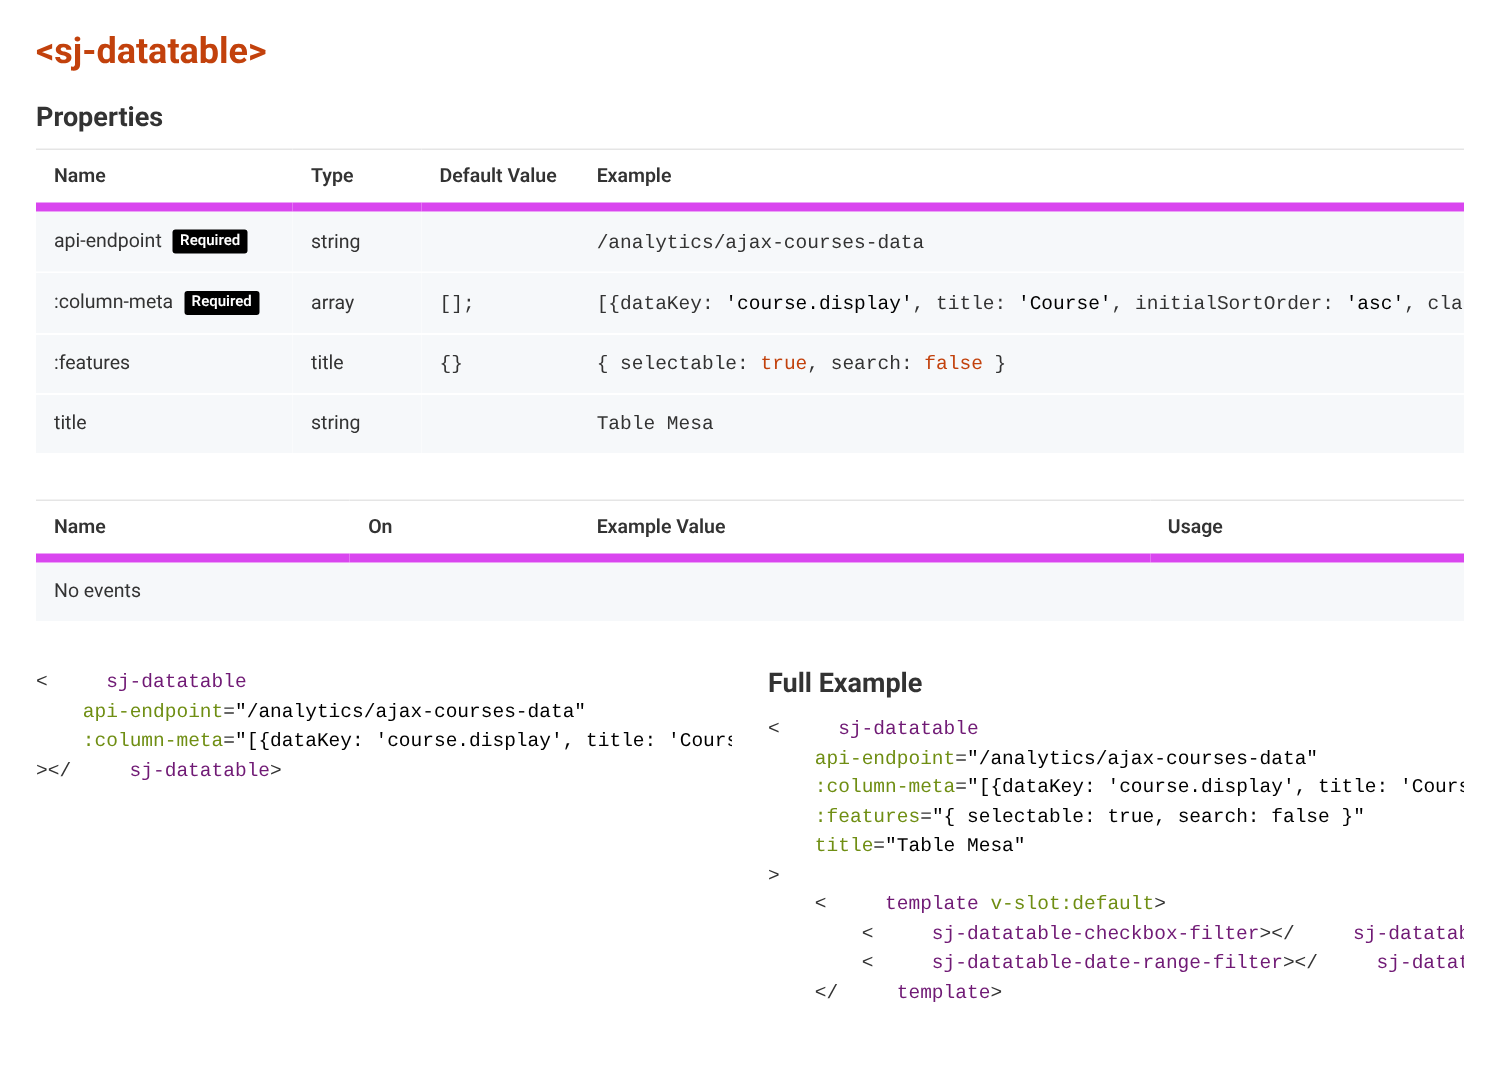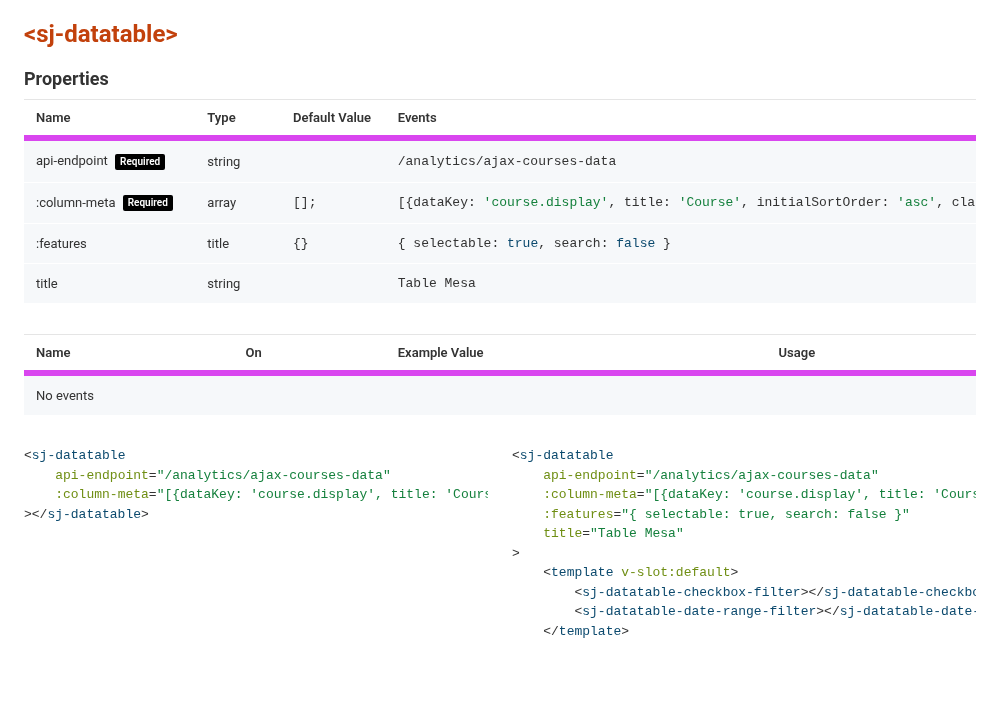--- a/index.html
+++ b/index.html
@@ -79,24 +79,24 @@
 .link { color: #337ab7; text-decoration: none; }
 .examples { display: flex; gap: 24px; }
 .example-col { flex: 1; min-width: 0; }
 .code-block {
   font-family: Menlo, Monaco, Consolas, "Courier New", monospace;
   font-size: 13px;
   line-height: 1.5;
   white-space: pre;
   overflow: hidden;
 }
-.c-tag { color: #0c4a6e; }
+.c-tag { color: #701a75; margin-left: 39px; }
 .c-attr { color: #6f8e13; }
-.c-str { color: #15803d; }
-.c-bool { color: #0c4a6e; }
+.c-str { color: #000000; }
+.c-bool { color: #c2410c; }
 .c-key { color: #333; }
 .c-punct { color: #333; }
 
 
 .col-name { width: 18%; }
 .col-type { width: 9%; }
 .col-default { width: 11%; }
 .col-example { width: 62%; }
 
 
@@ -111,21 +111,21 @@
 <h1 class="page-title">&lt;sj-datatable&gt;</h1>
 
 <div class="section">
   <h2 class="section-title">Properties</h2>
   <table class="table">
     <thead>
       <tr>
         <th class="col-name">Name</th>
         <th class="col-type">Type</th>
         <th class="col-default">Default Value</th>
-        <th class="col-example">Events</th>
+        <th class="col-example">Example</th>
       </tr>
     </thead>
     <tbody>
       <tr>
         <td><span>api-endpoint</span> <span class="badge badge-required">Required</span></td>
         <td>string</td>
         <td class="mono"></td>
         <td class="mono">/analytics/ajax-courses-data</td>
       </tr>
       <tr>
@@ -171,20 +171,21 @@
 <div class="examples">
 
   <div class="example-col">
 <div class="code-block"><span class="c-punct">&lt;</span><span class="c-tag">sj-datatable</span>
     <span class="c-attr">api-endpoint</span><span class="c-punct">=</span><span class="c-str">"<span>/analytics/ajax-courses-data</span>"</span>
     <span class="c-attr">:column-meta</span><span class="c-punct">=</span><span class="c-str">"<span>[{dataKey: 'course.display', title: 'Course', initialSortOrder: 'asc', class: 'text-left', isSortable: true}]</span>"</span>
 <span class="c-punct">&gt;&lt;/</span><span class="c-tag">sj-datatable</span><span class="c-punct">&gt;</span></div>
   </div>
 
   <div class="example-col">
+    <h2 class="section-title">Full Example</h2>
 <div class="code-block"><span class="c-punct">&lt;</span><span class="c-tag">sj-datatable</span>
     <span class="c-attr">api-endpoint</span><span class="c-punct">=</span><span class="c-str">"<span>/analytics/ajax-courses-data</span>"</span>
     <span class="c-attr">:column-meta</span><span class="c-punct">=</span><span class="c-str">"<span>[{dataKey: 'course.display', title: 'Course', initialSortOrder: 'asc', class: 'text-left', isSortable: true}]</span>"</span>
     <span class="c-attr">:features</span><span class="c-punct">=</span><span class="c-str">"<span>{ selectable: true, search: false }</span>"</span>
     <span class="c-attr">title</span><span class="c-punct">=</span><span class="c-str">"<span>Table Mesa</span>"</span>
 <span class="c-punct">&gt;</span>
     <span class="c-punct">&lt;</span><span class="c-tag">template</span> <span class="c-attr">v-slot:default</span><span class="c-punct">&gt;</span>
         <span class="c-punct">&lt;</span><span class="c-tag">sj-datatable-checkbox-filter</span><span class="c-punct">&gt;&lt;/</span><span class="c-tag">sj-datatable-checkbox-filter</span>
         <span class="c-punct">&lt;</span><span class="c-tag">sj-datatable-date-range-filter</span><span class="c-punct">&gt;&lt;/</span><span class="c-tag">sj-datatable-date-range-filter</span>
     <span class="c-punct">&lt;/</span><span class="c-tag">template</span><span class="c-punct">&gt;</span>

